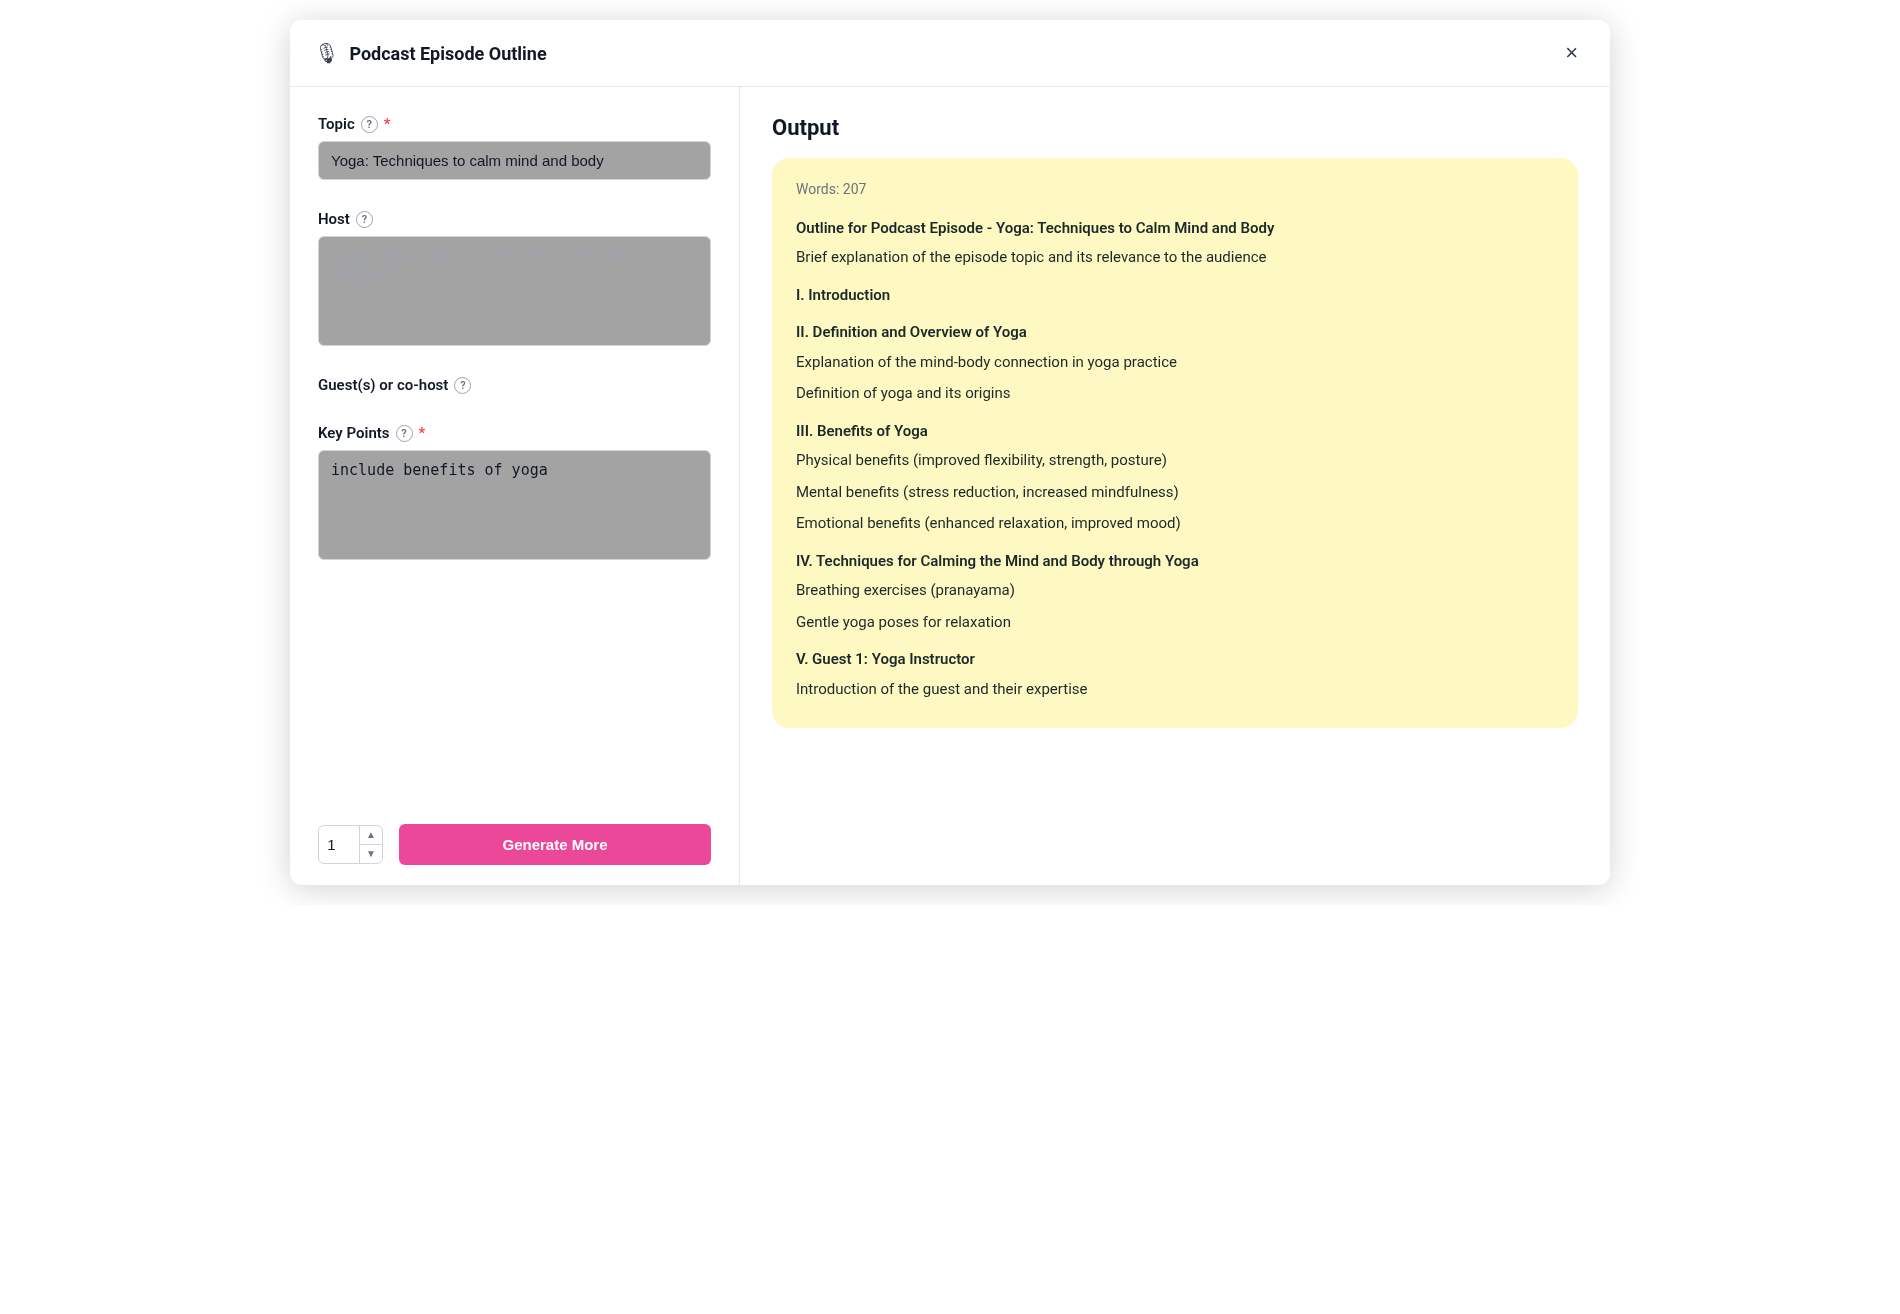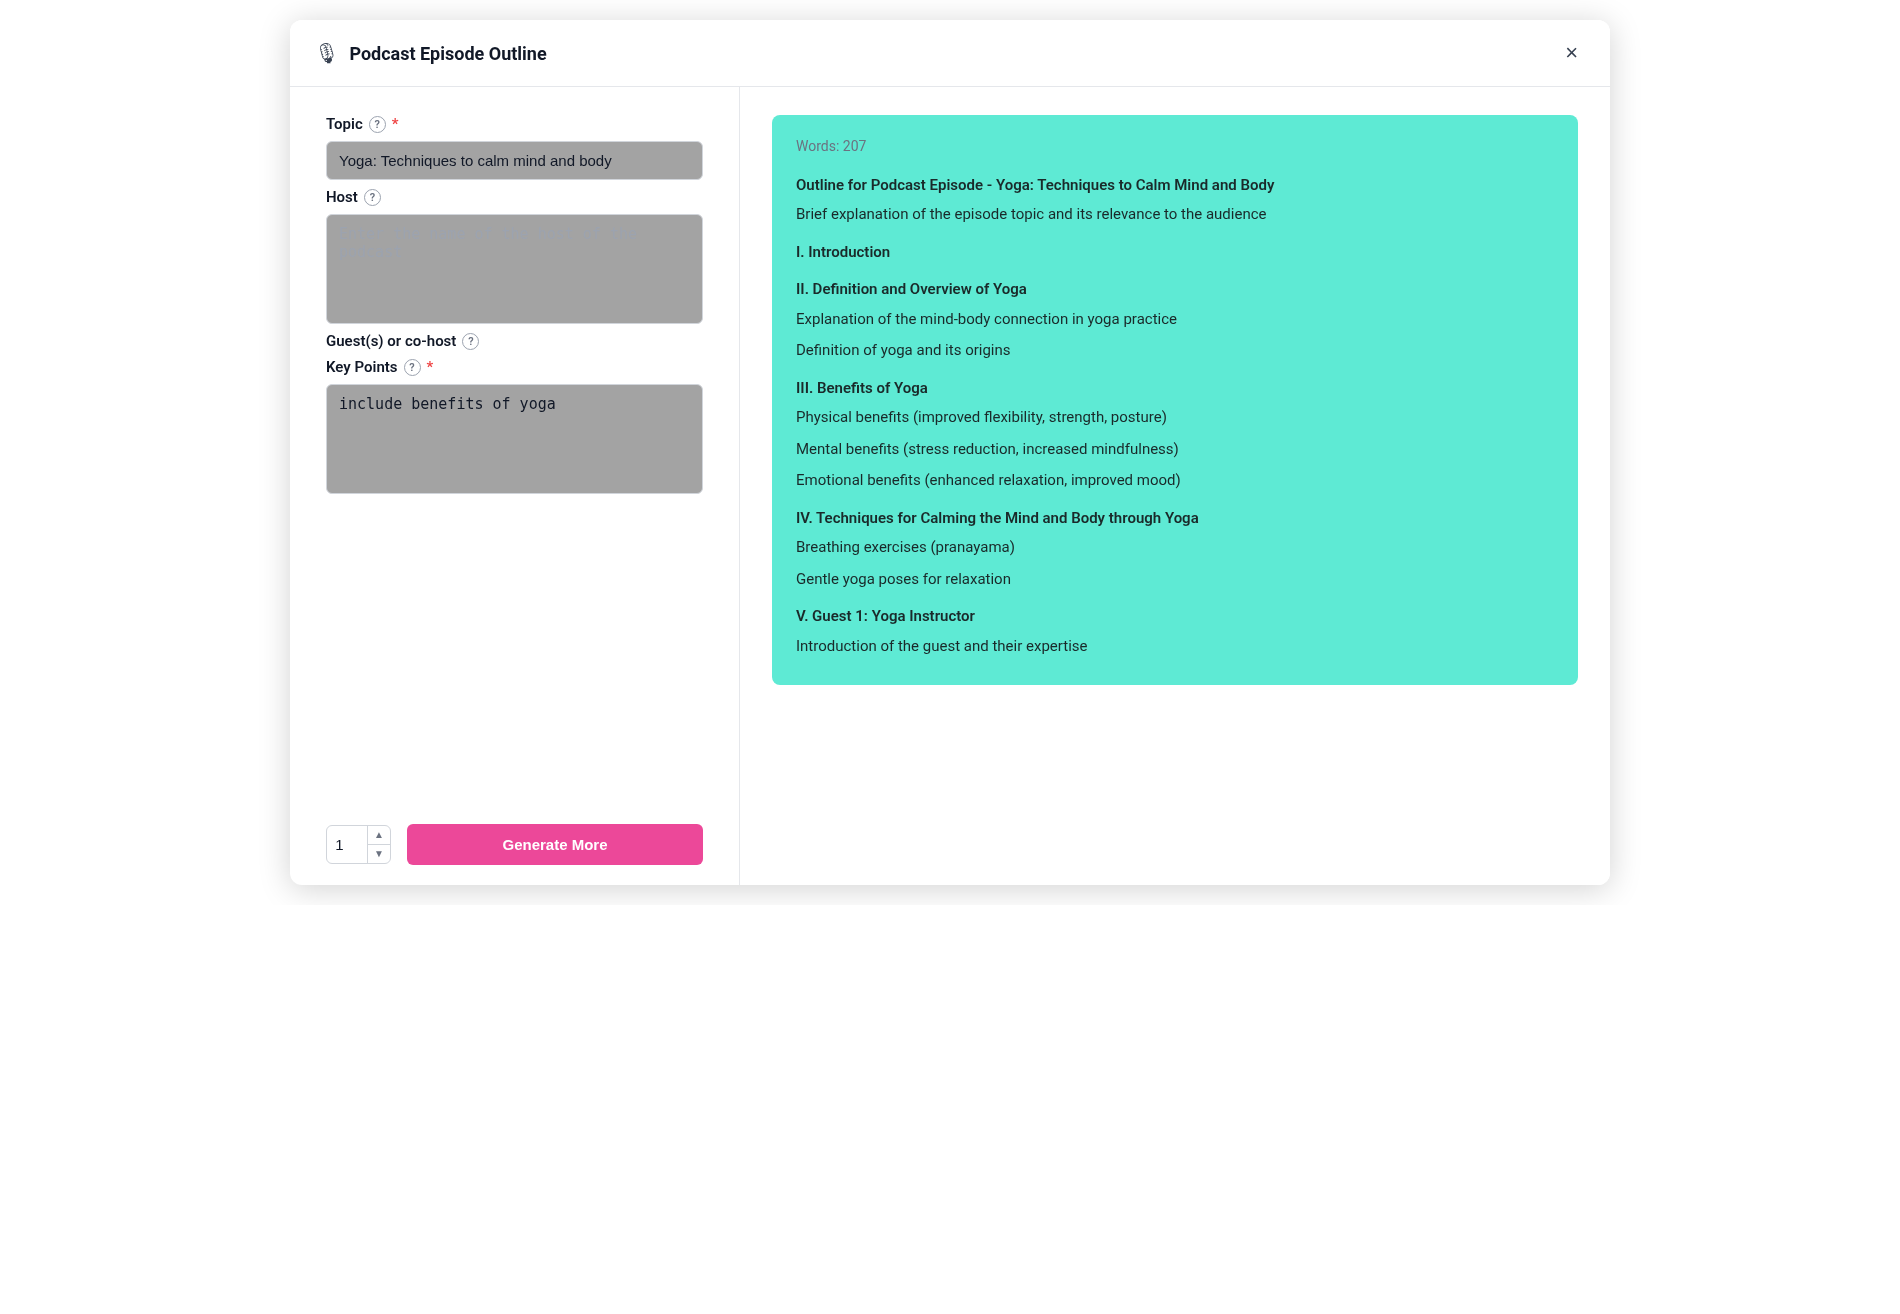--- a/index.html
+++ b/index.html
@@ -65,25 +65,25 @@
     .modal-body {
       display: flex;
       height: calc(860px - 62px);
     }
 
     
     .left-panel {
       width: 450px;
       min-width: 450px;
       border-right: 1px solid #e5e7eb;
-      padding: 28px 36px 20px;
+      padding: 28px 28px 20px;
       overflow-y: auto;
       display: flex;
       flex-direction: column;
-      gap: 8px;
+      gap: 30px;
     }
 
     .field-group {
       display: flex;
       flex-direction: column;
       gap: 8px;
     }
 
     .field-label {
       display: flex;
@@ -214,22 +214,22 @@
     }
 
     .output-title {
       font-size: 22px;
       font-weight: 700;
       color: #111827;
       margin-bottom: 18px;
     }
 
     .output-box {
-      background: #5eead4;
-      border-radius: 8px;
+      background: #fef9c3;
+      border-radius: 17px;
       padding: 20px 24px;
       font-size: 15px;
       line-height: 1.7;
       color: #1a2a2a;
     }
 
     .words-count {
       color: #6b7280;
       font-size: 14px;
       margin-bottom: 14px;
@@ -303,20 +303,21 @@
             <div class="spinner-divider"></div>
             <button class="spinner-btn">▼</button>
           </div>
         </div>
         <button class="generate-btn">Generate More</button>
       </div>
 
     </div>
 
     <div class="right-panel">
+      <div class="output-title">Output</div>
       <div class="output-box">
         <div class="words-count">Words: 207</div>
         <div id="output-lines-container">
             <div class="output-line heading">Outline for Podcast Episode - Yoga: Techniques to Calm Mind and Body</div>
             <div class="output-line">Brief explanation of the episode topic and its relevance to the audience</div>
             <div class="output-line heading">I. Introduction</div>
             <div class="output-line heading">II. Definition and Overview of Yoga</div>
             <div class="output-line">Explanation of the mind-body connection in yoga practice</div>
             <div class="output-line">Definition of yoga and its origins</div>
             <div class="output-line heading">III. Benefits of Yoga</div>

